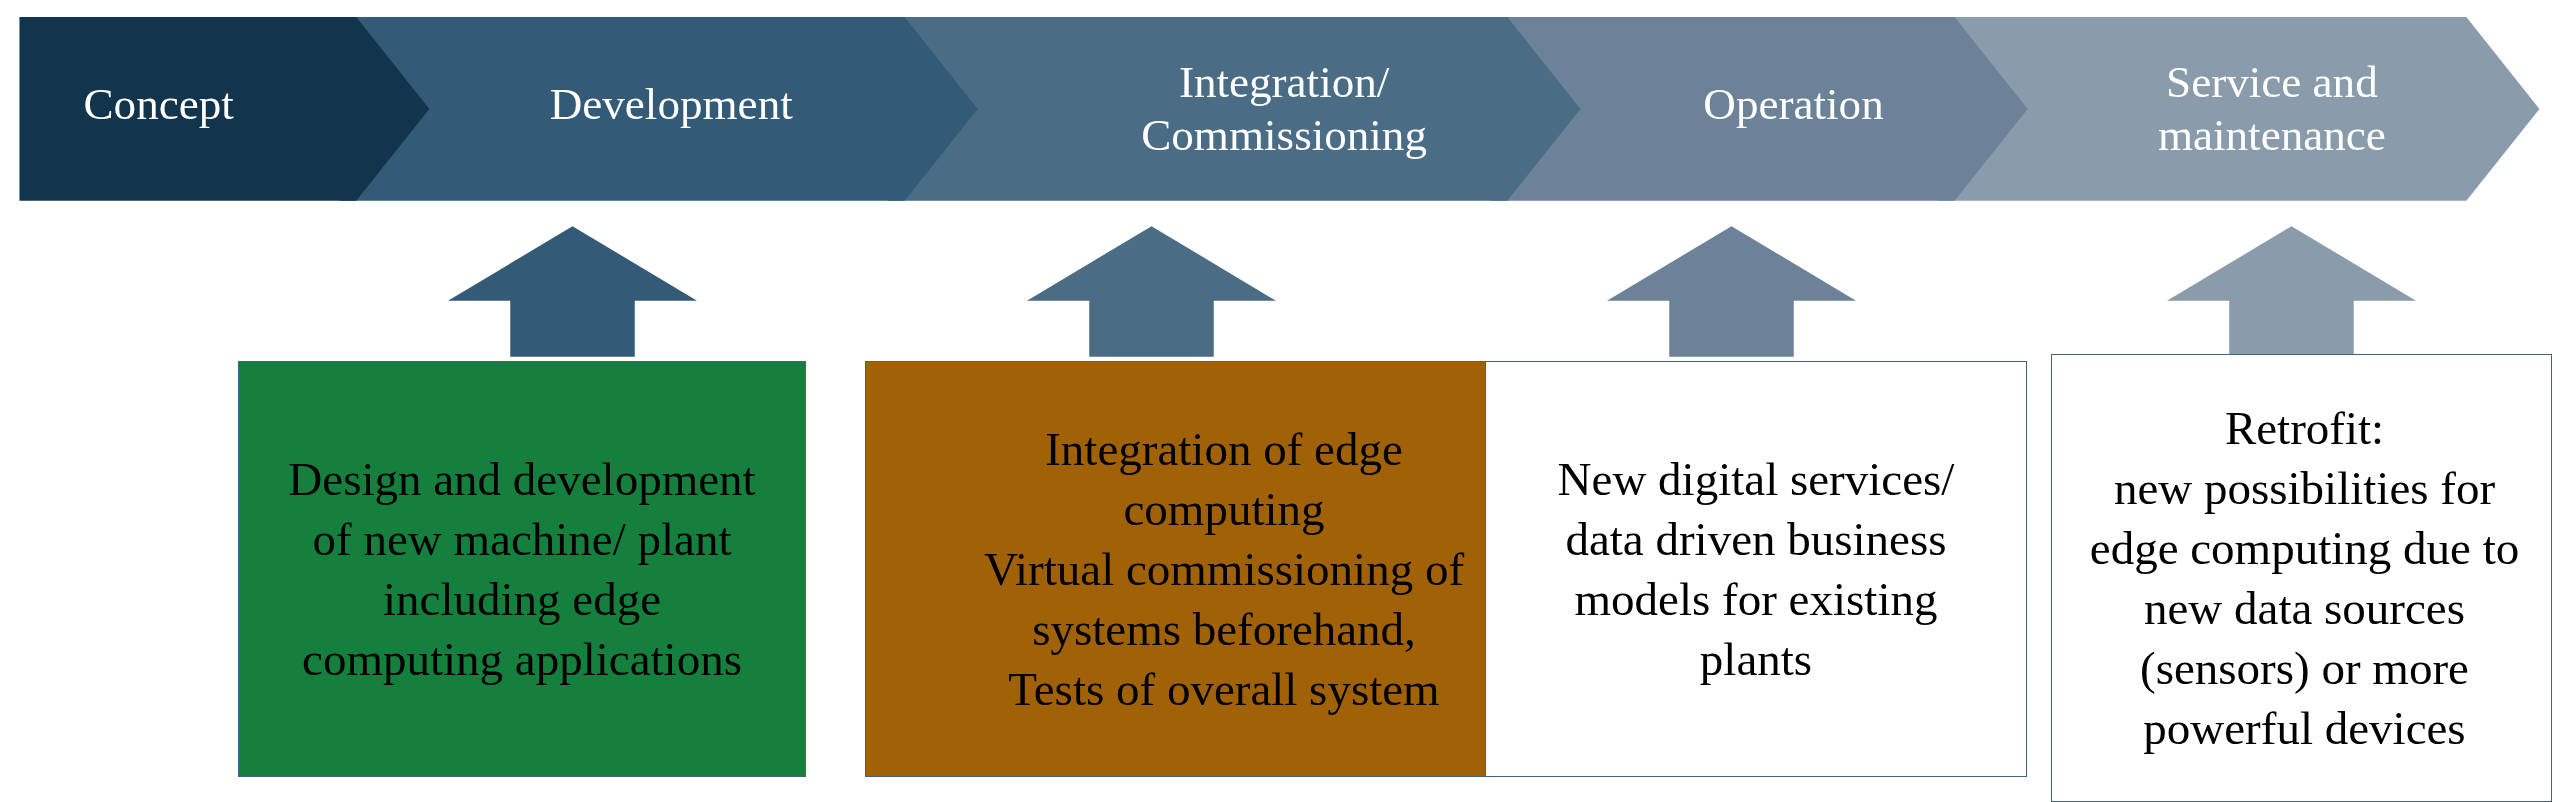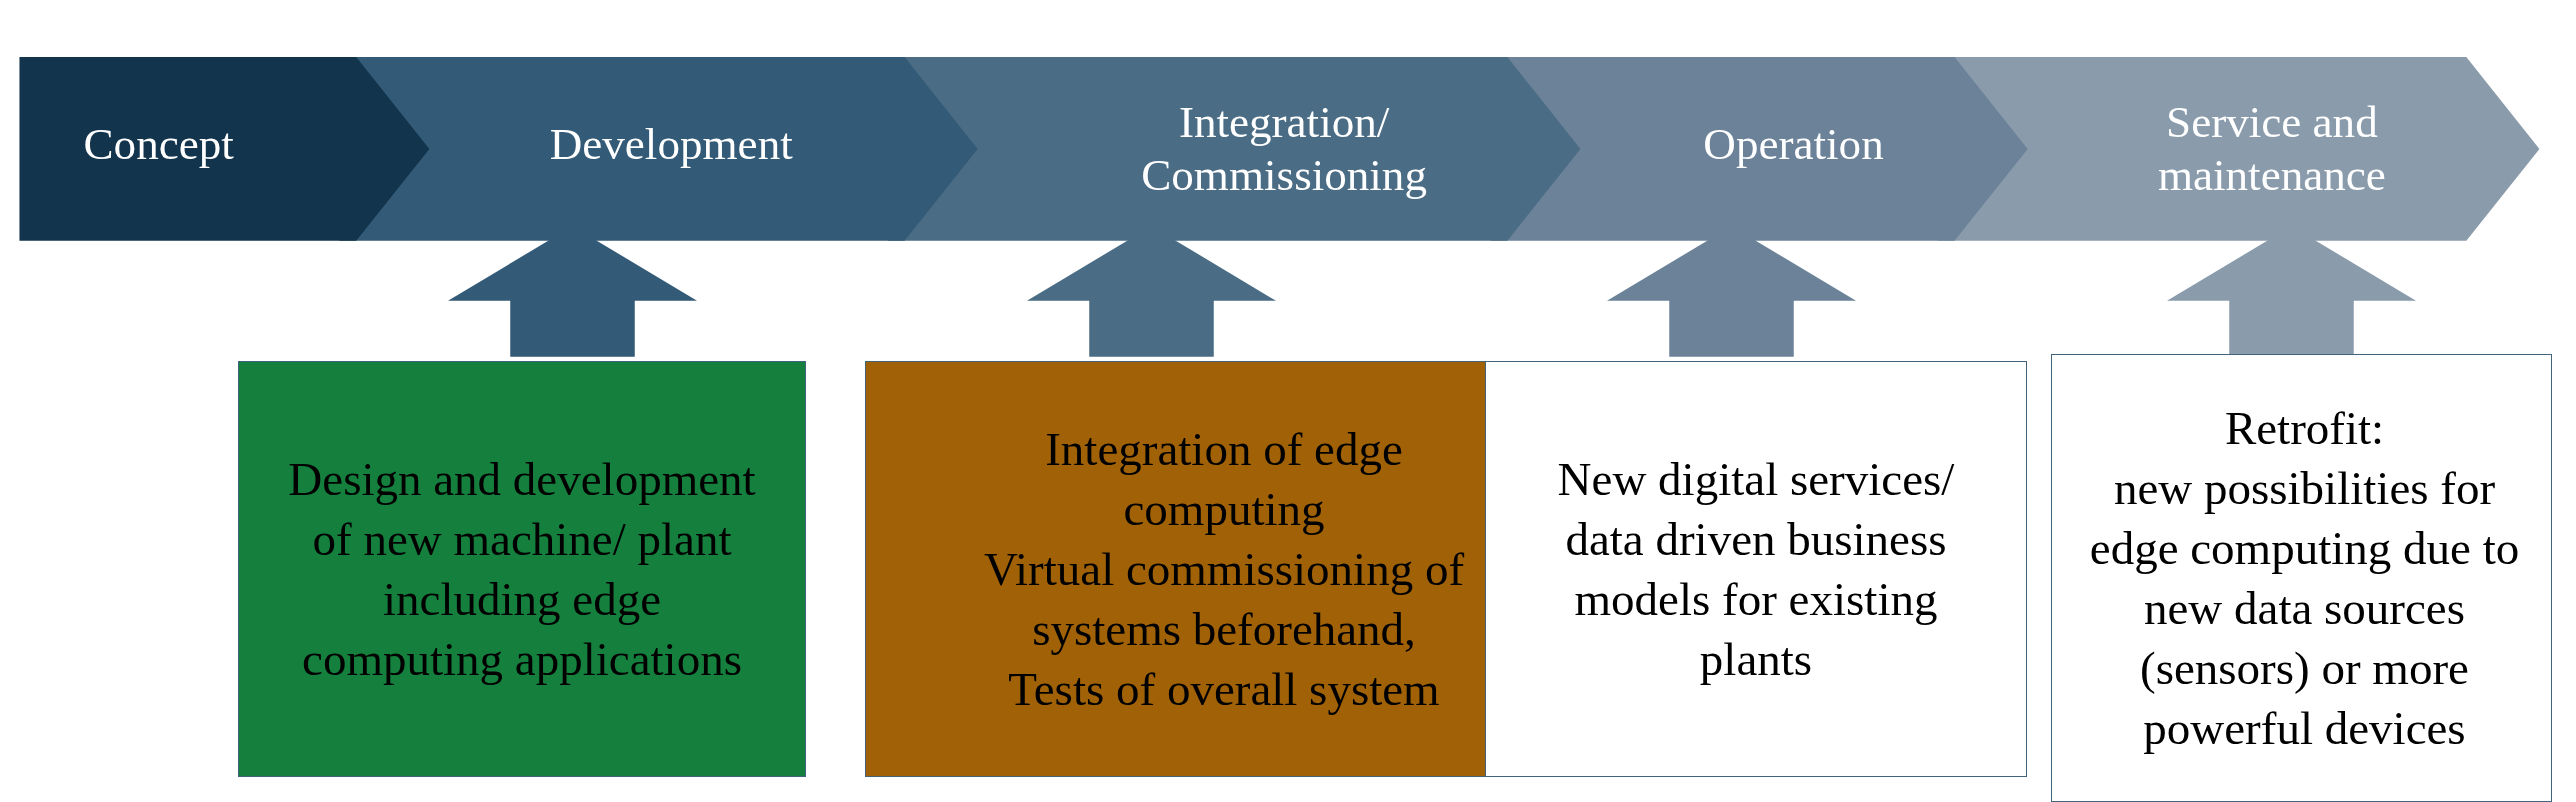--- a/index.html
+++ b/index.html
@@ -18,21 +18,20 @@
     overflow: hidden;
   }
 
   
   #process-banner {
     position: absolute;
     left: 0;
     top: 0;
     width: 2576px;
     height: 210px;
-    margin-top: 40px;
   }
   #process-banner svg {
     display: block;
   }
   .stage-label {
     fill: #ffffff;
     font-family: "Liberation Serif", "DejaVu Serif", serif;
     font-size: 58px;
     text-anchor: middle;
     dominant-baseline: middle;

